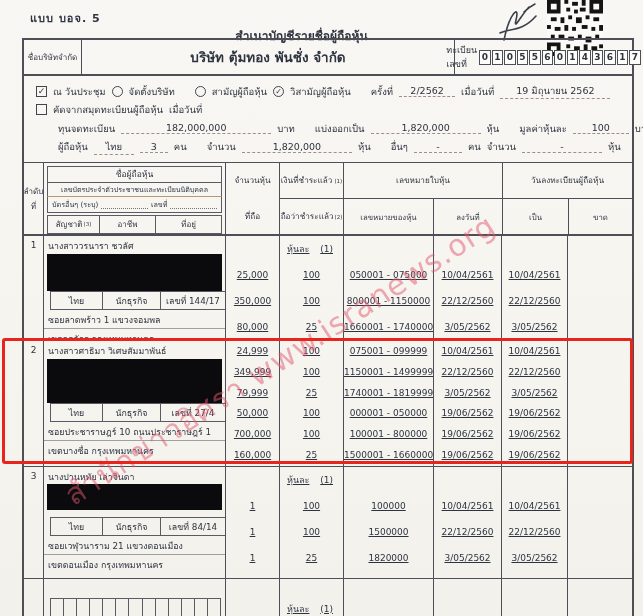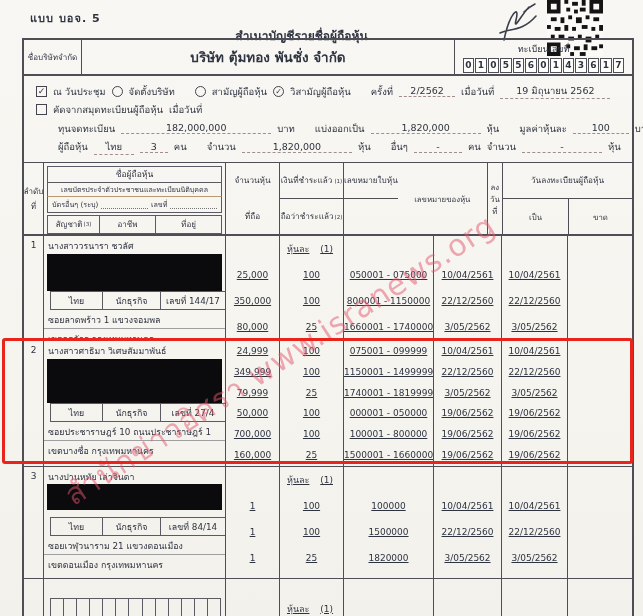--- a/index.html
+++ b/index.html
@@ -14,21 +14,21 @@
   .doc-title { position:absolute; left:120px; right:160px; top:26px; text-align:center; font-size:12px; font-weight:bold; }
   .signature { position:absolute; left:496px; top:0; }
   .qr { position:absolute; left:547px; top:-4px; }
 
   .doc { position:absolute; left:22px; top:38px; width:612px; height:578px; border:2px solid #4e4e56; border-bottom:none; }
 
   
   .crow { display:flex; height:36px; border-bottom:2px solid #4e4e56; }
   .clabel { width:58px; border-right:1.5px solid #4e4e56; font-size:8px; display:flex; align-items:center; justify-content:center; text-align:center; padding:2px; }
   .cname { flex:1; display:flex; align-items:center; justify-content:center; font-size:13.5px; font-weight:bold; }
-  .creg { width:178px; border-left:1.5px solid #4e4e56; display:flex; flex-direction:column; align-items:center; justify-content:center; gap:2px; padding:2px 4px; }
+  .creg { width:178px; border-left:1.5px solid #4e4e56; display:flex; flex-direction:row; align-items:center; justify-content:center; gap:2px; padding:2px 4px; }
   .creg-label { font-size:9px; }
   .digits { display:flex; gap:1px; }
   .digit { width:11.5px; height:15px; border:1px solid #4e4e56; background:#fdfdfa; font-size:9px; font-weight:bold; display:flex; align-items:center; justify-content:center; }
 
   
   .info { height:87px; border-bottom:1.5px solid #4e4e56; padding:7px 8px 7px 12px; font-size:9.5px; display:flex; flex-direction:column; justify-content:space-between; }
   .iline { display:flex; align-items:center; gap:6px; height:16px; white-space:nowrap; }
   .cb { width:11px; height:11px; border:1.2px solid #44444c; display:flex; align-items:center; justify-content:center; font-size:9px; flex:none; }
   .radio { width:11px; height:11px; border:1.2px solid #44444c; border-radius:50%; display:flex; align-items:center; justify-content:center; font-size:8px; flex:none; }
   .uval { border-bottom:1px dashed #a08d8d; text-align:center; padding:0 4px; }
@@ -36,21 +36,21 @@
   .w40 { min-width:40px; } .w30 { min-width:28px; } .w90 { min-width:80px; } .w50 { min-width:48px; }
   .ind { margin-left:22px; }
   .gap-l { margin-left:14px; }
 
   
   .thead { display:flex; height:72px; border-bottom:1.5px solid #4e4e56; font-size:7.8px; text-align:center; }
   .c-no { width:20px; border-right:1px solid #4e4e56; }
   .c-name { width:182px; border-right:1px solid #4e4e56; }
   .c-shares { width:54px; border-right:1px solid #4e4e56; }
   .c-paid { width:64px; border-right:1px solid #4e4e56; }
-  .c-cert { width:159px; border-right:1px solid #4e4e56; display:flex; flex-direction:row; }
+  .c-cert { width:159px; border-right:1px solid #4e4e56; display:flex; flex-direction:column; }
   .c-reg { flex:1; display:flex; flex-direction:column; }
   .h-no { display:flex; flex-direction:column; align-items:center; justify-content:center; gap:2px; font-size:8px; }
   .h-name { display:flex; flex-direction:column; padding:3px 3px 0; }
   .hn-r1 { border:1px solid #5a5a62; border-bottom:none; height:16px; line-height:15px; font-size:8.5px; }
   .hn-r2 { border:1px solid #5a5a62; border-bottom:1px solid #b89a72; height:15px; line-height:14px; font-size:7px; }
   .hn-r3 { border:1px solid #5a5a62; border-top:none; height:16px; display:flex; align-items:center; padding:0 4px; gap:3px; font-size:7.2px; }
   .dotted { flex:1; border-bottom:1px dotted #777; height:9px; }
   .hn-r4 { display:flex; height:20px; margin-top:2px; }
   .hn-r4 > div { border:1px solid #5a5a62; border-right:none; display:flex; align-items:center; justify-content:center; gap:1px; font-size:8px; }
   .hn-r4 > div:last-child { border-right:1px solid #5a5a62; }

